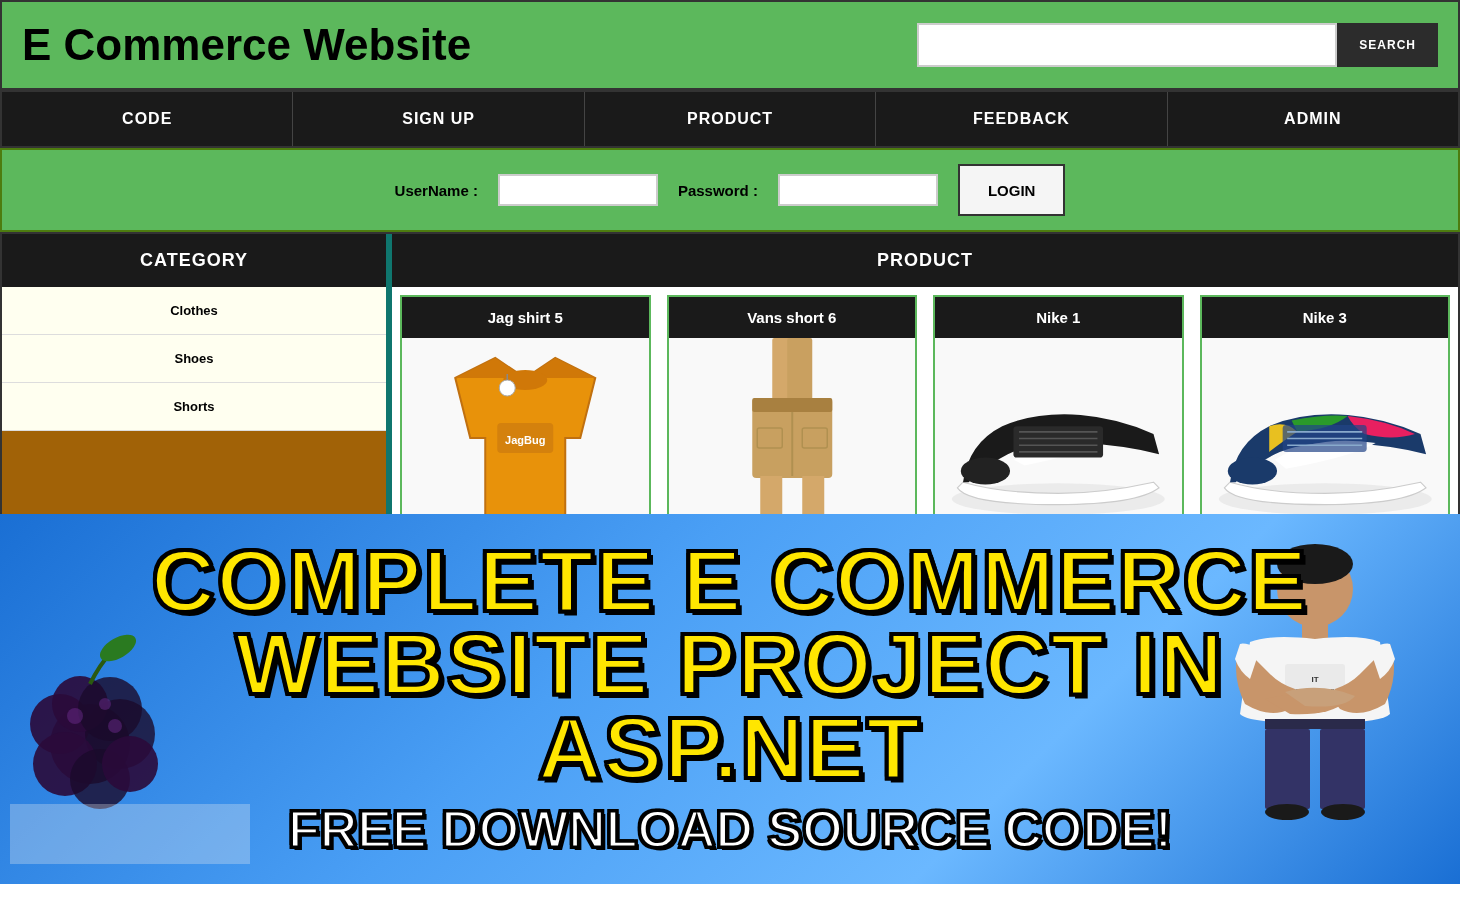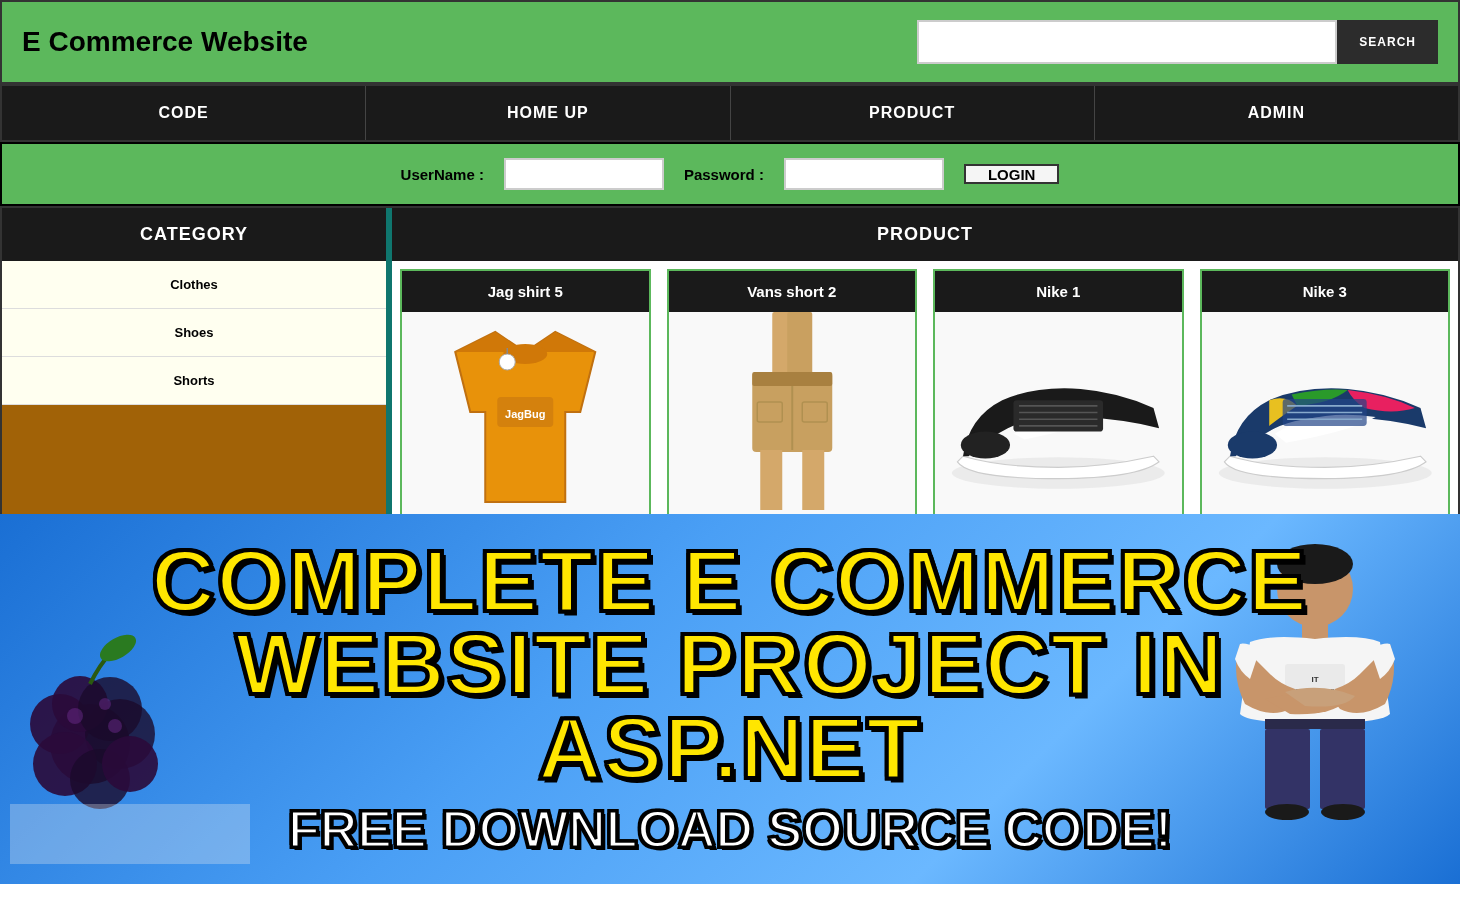--- a/index.html
+++ b/index.html
@@ -8,21 +8,21 @@
     
     .header {
       background-color: #5cb85c;
       padding: 18px 20px;
       display: flex;
       align-items: center;
       justify-content: space-between;
       border: 2px solid #333;
     }
     .header-title {
-      font-size: 28px;
+      font-size: 44px;
       font-weight: bold;
       color: #000;
     }
     .header-search {
       display: flex;
       align-items: center;
       gap: 0;
     }
     .search-input {
       width: 420px;
@@ -64,38 +64,38 @@
     .nav-item:last-child { border-right: none; }
 
     
     .login-bar {
       background-color: #5cb85c;
       padding: 14px 20px;
       display: flex;
       align-items: center;
       justify-content: center;
       gap: 20px;
-      border: 2px solid #000000;
+      border: 2px solid #4d7c0f;
     }
     .login-label {
       font-size: 15px;
       font-weight: bold;
       color: #000;
     }
     .login-input {
       width: 160px;
       height: 32px;
       border: 2px solid #ccc;
       padding: 0 8px;
       font-size: 14px;
       background: #fff;
     }
     .login-button {
-      height: 20px;
-      padding: 0 22px;
+      height: 52px;
+      padding: 0 28px;
       background-color: #f5f5f5;
       color: #000;
       font-size: 15px;
       font-weight: bold;
       border: 2px solid #333;
       cursor: pointer;
     }
 
     
     .main-content {
@@ -259,22 +259,23 @@
 <div class="header">
   <div class="header-title">E Commerce Website</div>
   <div class="header-search">
     <input type="text" class="search-input" style="">
     <button class="search-button">SEARCH</button>
   </div>
 </div>
 
 <nav class="navbar">
   <div class="nav-item">CODE</div>
-  <div class="nav-item">HOME UP</div>
+  <div class="nav-item">SIGN UP</div>
   <div class="nav-item">PRODUCT</div>
+  <div class="nav-item">FEEDBACK</div>
   <div class="nav-item">ADMIN</div>
 </nav>
 
 <div class="login-bar">
   <span class="login-label">UserName :</span>
   <input type="text" class="login-input" style="">
   <span class="login-label">Password :</span>
   <input type="password" class="login-input" style="">
   <button class="login-button">LOGIN</button>
 </div>
@@ -310,21 +311,21 @@
             <line x1="72" y1="42" x2="72" y2="36" stroke="#888" stroke-width="1.5"></line>
           </svg>
         </div>
         <div class="product-footer">
           <span class="product-price">Price : 3000</span>
           <button class="product-view-btn">View</button>
         </div>
       </div>
 
       <div class="product-card">
-        <div class="product-card-header">Vans short 2</div>
+        <div class="product-card-header">Vans short 6</div>
         <div class="product-image-area">
           <svg viewBox="0 0 180 210" xmlns="http://www.w3.org/2000/svg">
 
             <rect x="70" y="0" width="25" height="80" fill="#d4a86a" rx="2"></rect>
             <rect x="85" y="0" width="25" height="80" fill="#c9a060" rx="2"></rect>
 
             <rect x="50" y="60" width="80" height="80" fill="#c8a060" rx="4"></rect>
             <line x1="90" y1="65" x2="90" y2="138" stroke="#b09050" stroke-width="2"></line>
 
             <rect x="50" y="60" width="80" height="14" fill="#a88040" rx="2"></rect>

